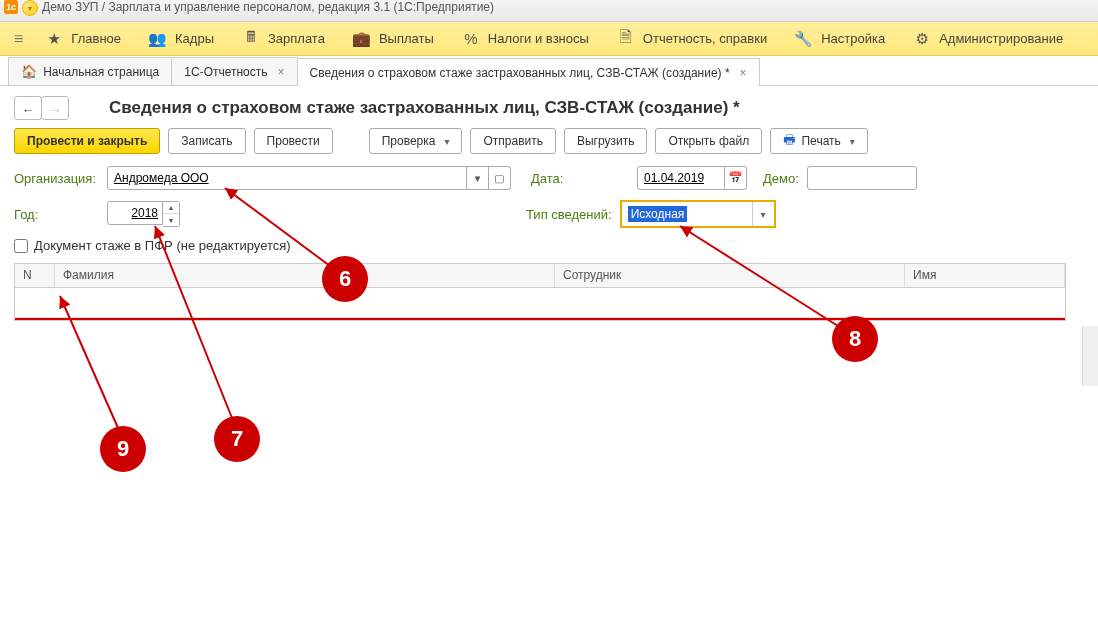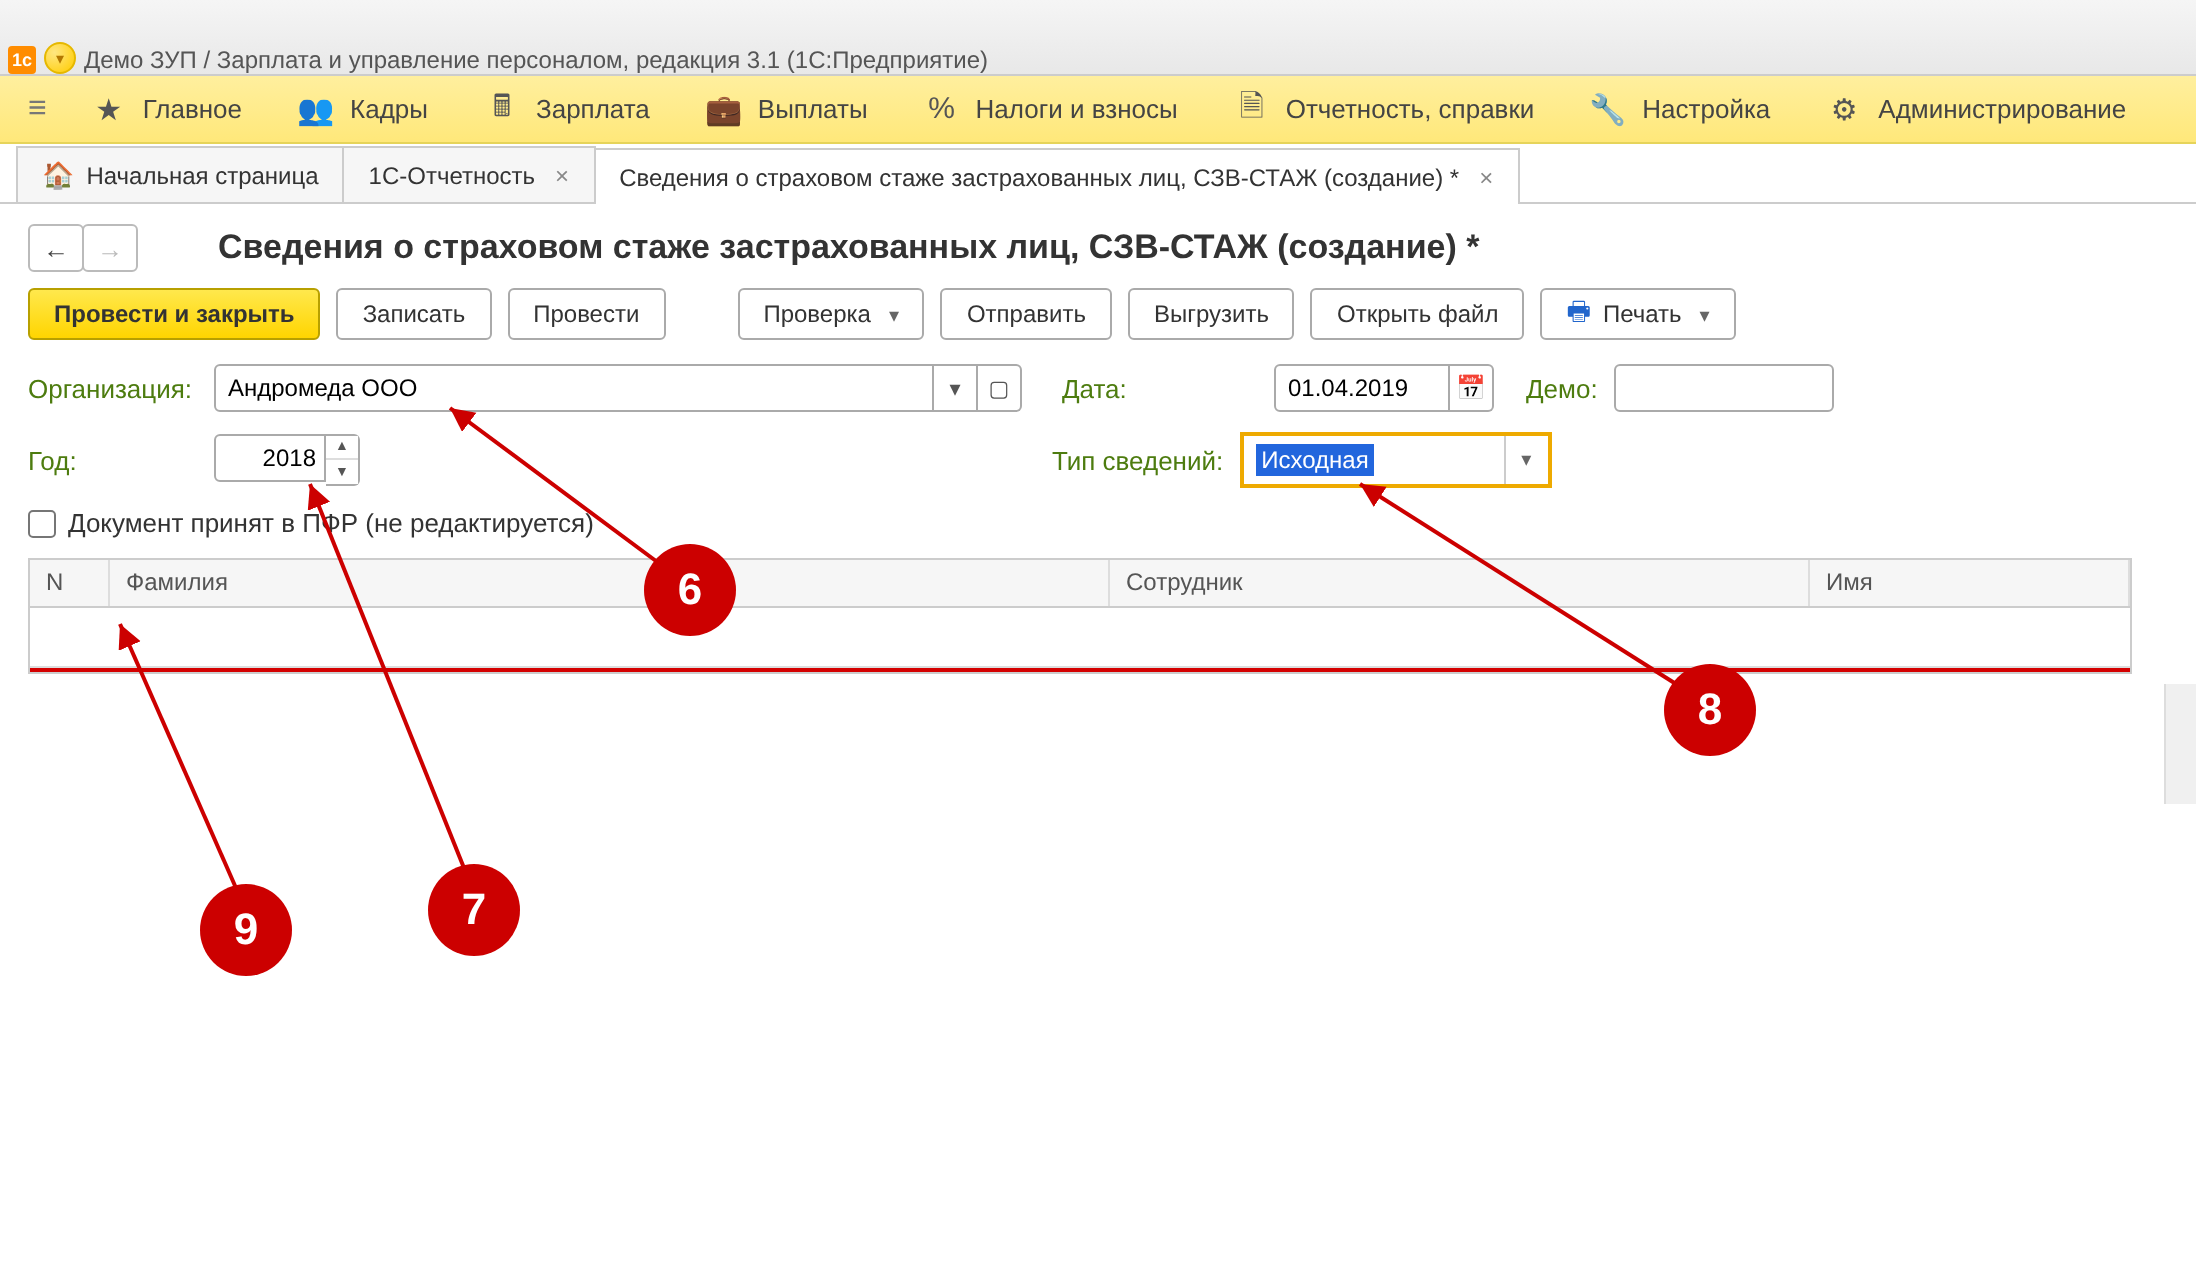--- a/index.html
+++ b/index.html
@@ -1,18 +1,18 @@
 <!DOCTYPE html>
 <html><head>
 <meta charset="utf-8">
 <style>
 * { box-sizing: border-box; margin: 0; padding: 0; font-family: Arial, sans-serif; }
 body { background: #fff; font-size: 13px; color: #333; overflow: hidden; }
 
-.title-bar { height: 38px; background: linear-gradient(#f5f5f5,#e8e8e8); border-bottom: 1px solid #ccc; display: flex; align-items: flex-end; padding: 0 4px; gap: 4px; font-size: 12px; color: #555; }
+.title-bar { height: 22px; background: linear-gradient(#f5f5f5,#e8e8e8); border-bottom: 1px solid #ccc; display: flex; align-items: flex-start; padding: 0 4px; gap: 4px; font-size: 12px; color: #555; }
 .title-bar .tb-icon { width: 14px; height: 14px; background: #ff8c00; border-radius: 2px; display:inline-flex;align-items:center;justify-content:center;font-size:9px;color:#fff;font-weight:bold;}
 .title-bar .tb-drop { width: 16px; height: 16px; border:1px solid #e6b800; border-radius: 50%; background: radial-gradient(circle at 30% 30%, #ffe680, #ffcc00); display:inline-flex;align-items:center;justify-content:center;font-size:8px;color:#b37700;}
 
 .main-menu { height: 34px; background: linear-gradient(#ffef9e,#ffe87a); border-bottom: 1px solid #e6d45a; display: flex; align-items: center; padding: 0 6px; gap: 0; }
 .menu-item { display: flex; align-items: center; gap: 8px; padding: 0 14px; height: 34px; cursor: pointer; font-size: 13px; color: #444; }
 .menu-icon { width: 18px; height: 18px; display:inline-flex;align-items:center;justify-content:center;font-size:15px;color:#555;}
 .menu-burger { font-size:16px; color:#777; padding:0 8px;}
 
 .tabs { height: 30px; background: #fff; border-bottom: 1px solid #ccc; display: flex; align-items: flex-end; padding: 0 8px; }
 .tab { height: 28px; display: flex; align-items: center; gap: 6px; padding: 0 12px; border: 1px solid #ccc; border-bottom: none; background: #f6f6f6; font-size: 12px; cursor: pointer; margin-right:-1px;}
@@ -28,21 +28,21 @@
 
 .toolbar { display: flex; align-items: center; gap: 8px; margin-bottom: 12px; }
 .btn { height: 26px; padding: 0 12px; border:1px solid #aaa; border-radius:3px; background:#fff; font-size:12px; color:#333; cursor:pointer; display:inline-flex;align-items:center;gap:6px;}
 .btn-primary { background: linear-gradient(#ffe84d,#ffd500); border-color:#b8a000; font-weight:bold;}
 .btn .caret::after { content:"▾"; font-size:10px; margin-left:3px; color:#666;}
 .btn .print-icon { color:#2266cc; font-size:13px;}
 .toolbar .gap { width: 20px; }
 
 .form-row { display: flex; align-items: center; margin-bottom: 10px; gap: 8px; font-size:13px;}
 .label { color:#4d7c0f; }
-.input-text { height: 24px; border:1px solid #aaa; border-radius:3px; padding: 0 6px; font-size:12px; background:#fff; }
+.input-text { height: 24px; border:1px solid #aaa; border-radius:3px; padding: 0 6px; font-size:12px; background:#fff;text-decoration:underline; }
 .input-group { display: flex; align-items: stretch; }
 .input-group .input-text { border-radius: 3px 0 0 3px; }
 .ig-btn { width: 22px; border:1px solid #aaa; border-left:none; background:#fff; display:inline-flex;align-items:center;justify-content:center;font-size:11px;color:#555;cursor:pointer;}
 .ig-btn:last-child { border-radius: 0 3px 3px 0;}
 .date-btn { color:#333; font-size:12px;}
 .org-input { width: 360px; }
 
 .year-input { width: 56px; text-align:right; padding-right:4px;}
 .spinner { display:flex; flex-direction:column; border:1px solid #aaa; border-left:none; border-radius:0 3px 3px 0;}
 .spinner button { height:12px; width:16px; border:none; background:#fff; font-size:7px; line-height:7px; color:#555; cursor:pointer; padding:0;}
@@ -204,21 +204,21 @@
     <div class="type-select">
       <div class="sel-val">
           <span>Исходная</span>
         </div>
       <div class="sel-btn">▾</div>
     </div>
   </div>
 
   <div class="checkbox-row">
     <input type="checkbox" style="">
-    <span>Документ принят в ПФР (не редактируется)</span>
+    <span>Документ стаже в ПФР (не редактируется)</span>
   </div>
 
 
   <div class="grid" style="width:1052px;">
     <div class="grid-head">
       <div class="gh gh-n">N</div>
       <div class="gh gh-fam">Фамилия</div>
       <div class="gh gh-emp">Сотрудник</div>
       <div class="gh gh-name">Имя</div>
     </div>

